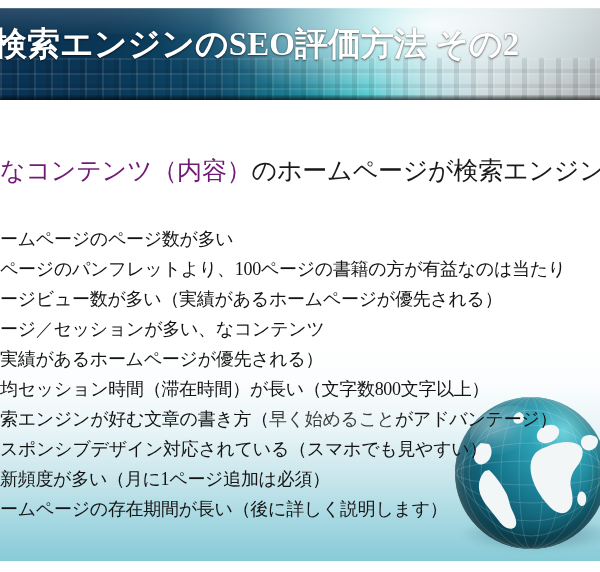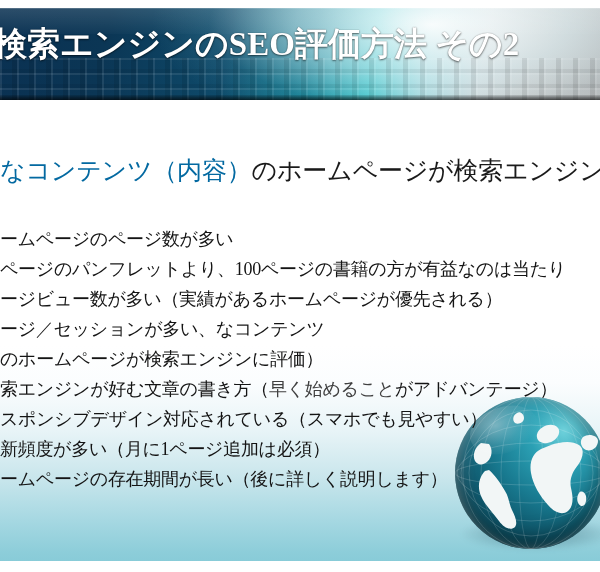--- a/index.html
+++ b/index.html
@@ -204,21 +204,21 @@
   }
   .lead-line {
     position: absolute;
     left: 0;
     top: 54px;
     white-space: nowrap;
     font-size: 25px;
     color: #1a1a1a;
     letter-spacing: -0.2px;
   }
-  .lead-line .hl { color: #0369a1; }
+  .lead-line .hl { color: #701a75; }
 
   .bullets {
     position: absolute;
     left: 0;
     top: 124px;
     width: 600px;
   }
   .bullet-line {
     white-space: nowrap;
     font-size: 18px;
@@ -315,21 +315,24 @@
       <div class="bullet-line">
         <span>ページのパンフレットより、100ページの書籍の方が有益なのは当たり</span>
       </div>
       <div class="bullet-line">
         <span>ージビュー数が多い（実績があるホームページが優先される）</span>
       </div>
       <div class="bullet-line">
         <span>ージ／セッションが多い、なコンテンツ</span>
       </div>
       <div class="bullet-line">
-        <span>のホームページが検索エンジンに評価）</span>
+        <span>実績があるホームページが優先される）</span>
+      </div>
+      <div class="bullet-line">
+        <span>均セッション時間（滞在時間）が長い（文字数800文字以上）</span>
       </div>
       <div class="bullet-line">
         <span>索エンジンが好む文章の書き方（</span><span class="hl">早く始めること</span><span>がアドバンテージ）</span>
       </div>
       <div class="bullet-line">
         <span>スポンシブデザイン対応されている（スマホでも見やすい）</span>
       </div>
       <div class="bullet-line">
         <span>新頻度が多い（月に1ページ追加は必須）</span>
       </div>

